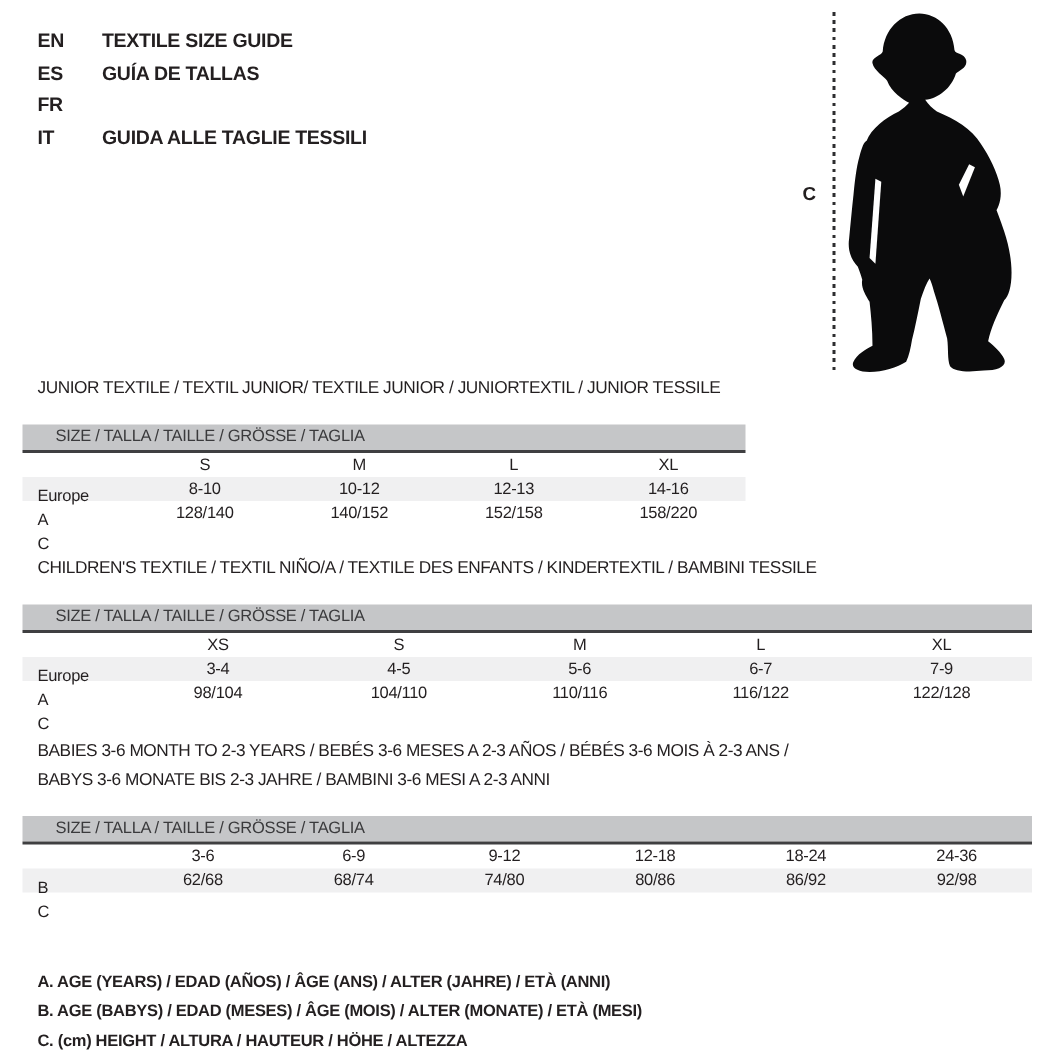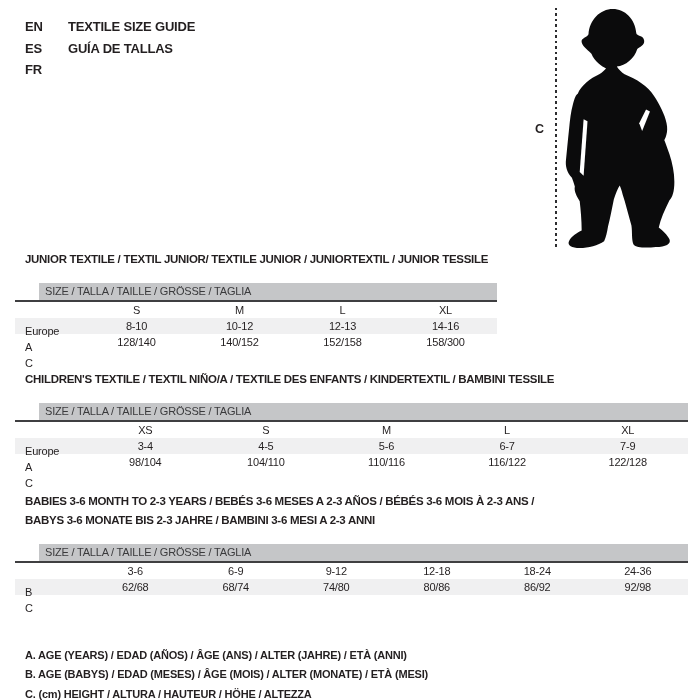--- a/index.html
+++ b/index.html
@@ -13,34 +13,34 @@
   .lang-code{width:43px;}
 
   
   .figure{position:absolute;left:530px;top:6px;width:166px;height:246px;}
   .fig-label{position:absolute;left:5px;top:116px;font-weight:bold;font-size:12.5px;}
   .dash-line{position:absolute;left:25px;top:2px;width:2px;height:242px;
              background:repeating-linear-gradient(to bottom,#2d2d2f 0 2.5px,transparent 2.5px 5.5px);}
   .figure svg{position:absolute;left:33px;top:2px;}
 
   
-  .heading{position:absolute;left:25px;font-weight:bold;font-size:11.5px;
+  .heading{position:absolute;left:25px;font-weight:normal;font-size:11.5px;
            letter-spacing:-0.3px;line-height:19px;white-space:nowrap;}
   #h1{top:250px;}
   #h2{top:370px;}
   #h3{top:492px;}
   #h3 span{display:block;}
 
   
   .table{position:absolute;left:15px;}
   #t1{top:283px;width:482px;}
   #t2{top:403px;width:673px;}
   #t3{top:544px;width:673px;}
-  .size-bar{height:17px;line-height:17px;background:#c5c6c8;padding-left:6px;
-            font-size:11px;color:#3a3a3c;letter-spacing:-0.2px;margin-left:24px;}
+  .size-bar{height:17px;line-height:17px;background:#c5c6c8;padding-left:22px;
+            font-size:11px;color:#3a3a3c;letter-spacing:-0.2px;}
   .rule{height:2px;background:#3f3f41;}
   .trow{display:flex;height:16px;line-height:16px;font-size:11px;letter-spacing:-0.2px;}
   .trow.shaded{background:#f0f0f1;}
   .tlabel{width:70px;padding-left:10px;box-sizing:border-box;margin-top:21px;}
   .tcell{flex:1;text-align:center;}
 
   
   .footnotes{position:absolute;left:25px;top:626px;margin-top:20px;}
   .fn-row{font-weight:bold;font-size:11px;line-height:19.3px;letter-spacing:-0.2px;}
 </style>
@@ -53,20 +53,24 @@
       <div class="lang-row">
         <span class="lang-code">EN</span>
         <span class="lang-title">TEXTILE SIZE GUIDE</span>
       </div>
       <div class="lang-row">
         <span class="lang-code">ES</span>
         <span class="lang-title">GUÍA DE TALLAS</span>
       </div>
       <div class="lang-row">
         <span class="lang-code">FR</span>
+      </div>
+      <div class="lang-row">
+        <span class="lang-code">IT</span>
+        <span class="lang-title">GUIDA ALLE TAGLIE TESSILI</span>
       </div>
     </div>
 
   <div class="figure">
     <span class="fig-label">C</span>
     <div class="dash-line"></div>
     <svg width="131" height="242" viewBox="0 0 130 248">
       <path fill="#0b0b0c" d="M49 1
         C61 1 72 11 73 26 C73.5 29 80 28 81 33 C82 38 76 40 74 42
         C71 52 62 59 53 60 C55 63 58 66 61 68
@@ -106,21 +110,21 @@
           <span class="tcell">8-10</span>
           <span class="tcell">10-12</span>
           <span class="tcell">12-13</span>
           <span class="tcell">14-16</span>
         </div>
         <div class="trow">
           <span class="tlabel">C</span>
           <span class="tcell">128/140</span>
           <span class="tcell">140/152</span>
           <span class="tcell">152/158</span>
-          <span class="tcell">158/300</span>
+          <span class="tcell">158/220</span>
         </div>
       </div>
   </div>
 
   <div class="heading" id="h2">
     <span>CHILDREN'S TEXTILE / TEXTIL NIÑO/A / TEXTILE DES ENFANTS / KINDERTEXTIL / BAMBINI TESSILE</span>
   </div>
   <div class="table" id="t2">
     <div class="size-bar">SIZE / TALLA / TAILLE / GRÖSSE / TAGLIA</div>
     <div class="rule"></div>

